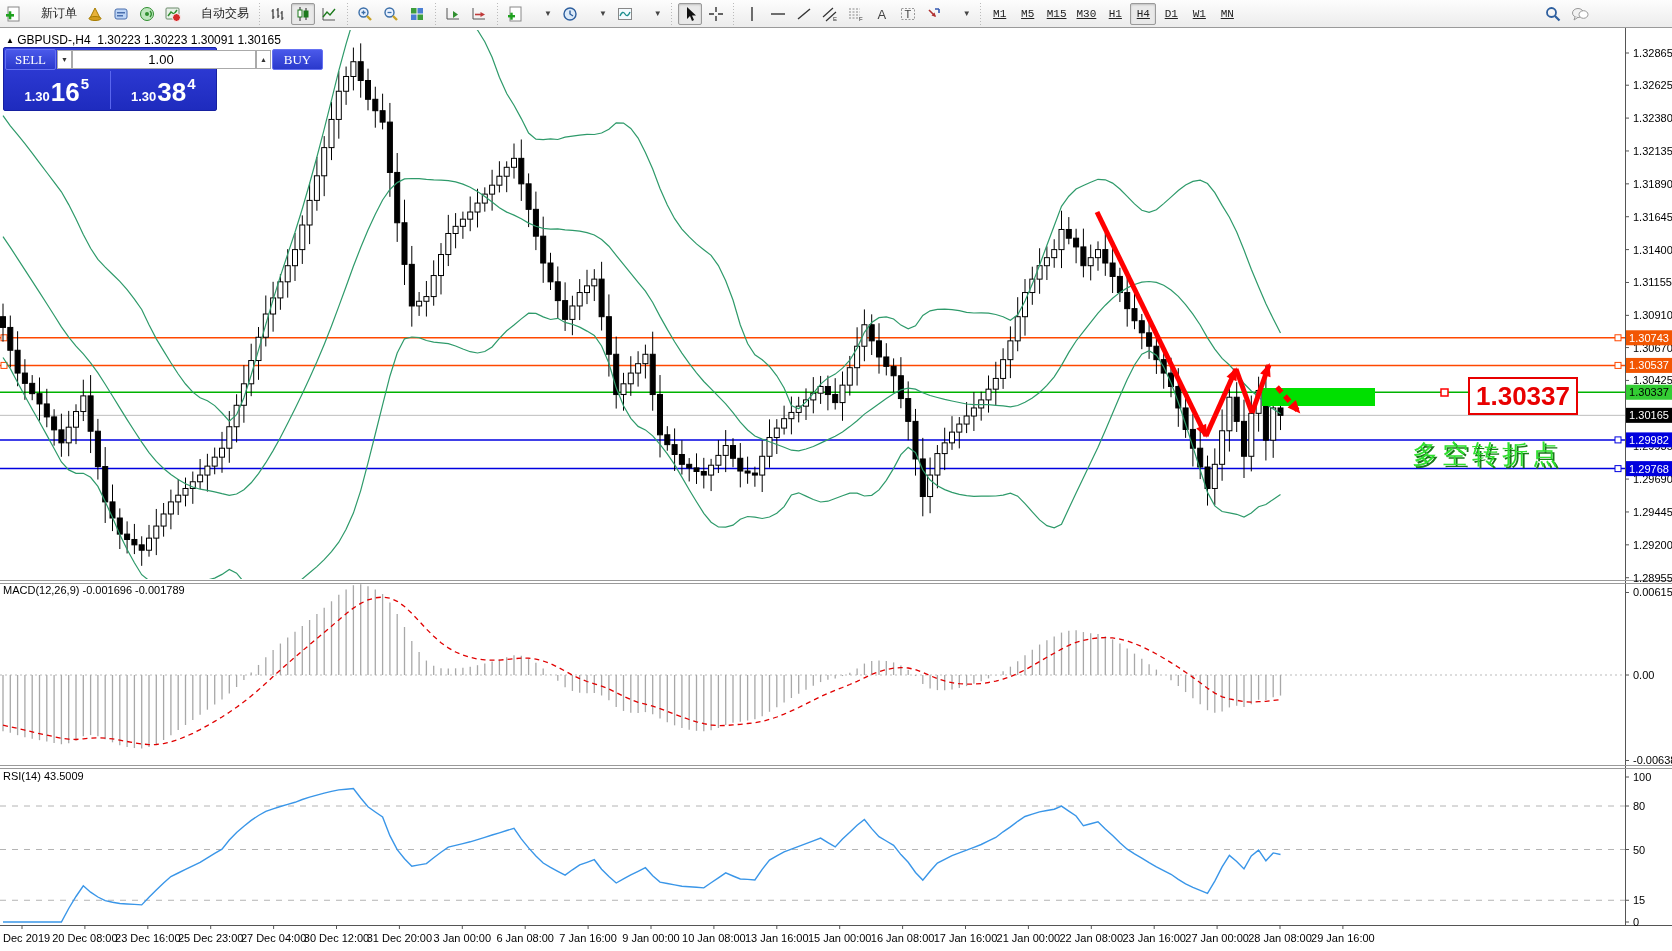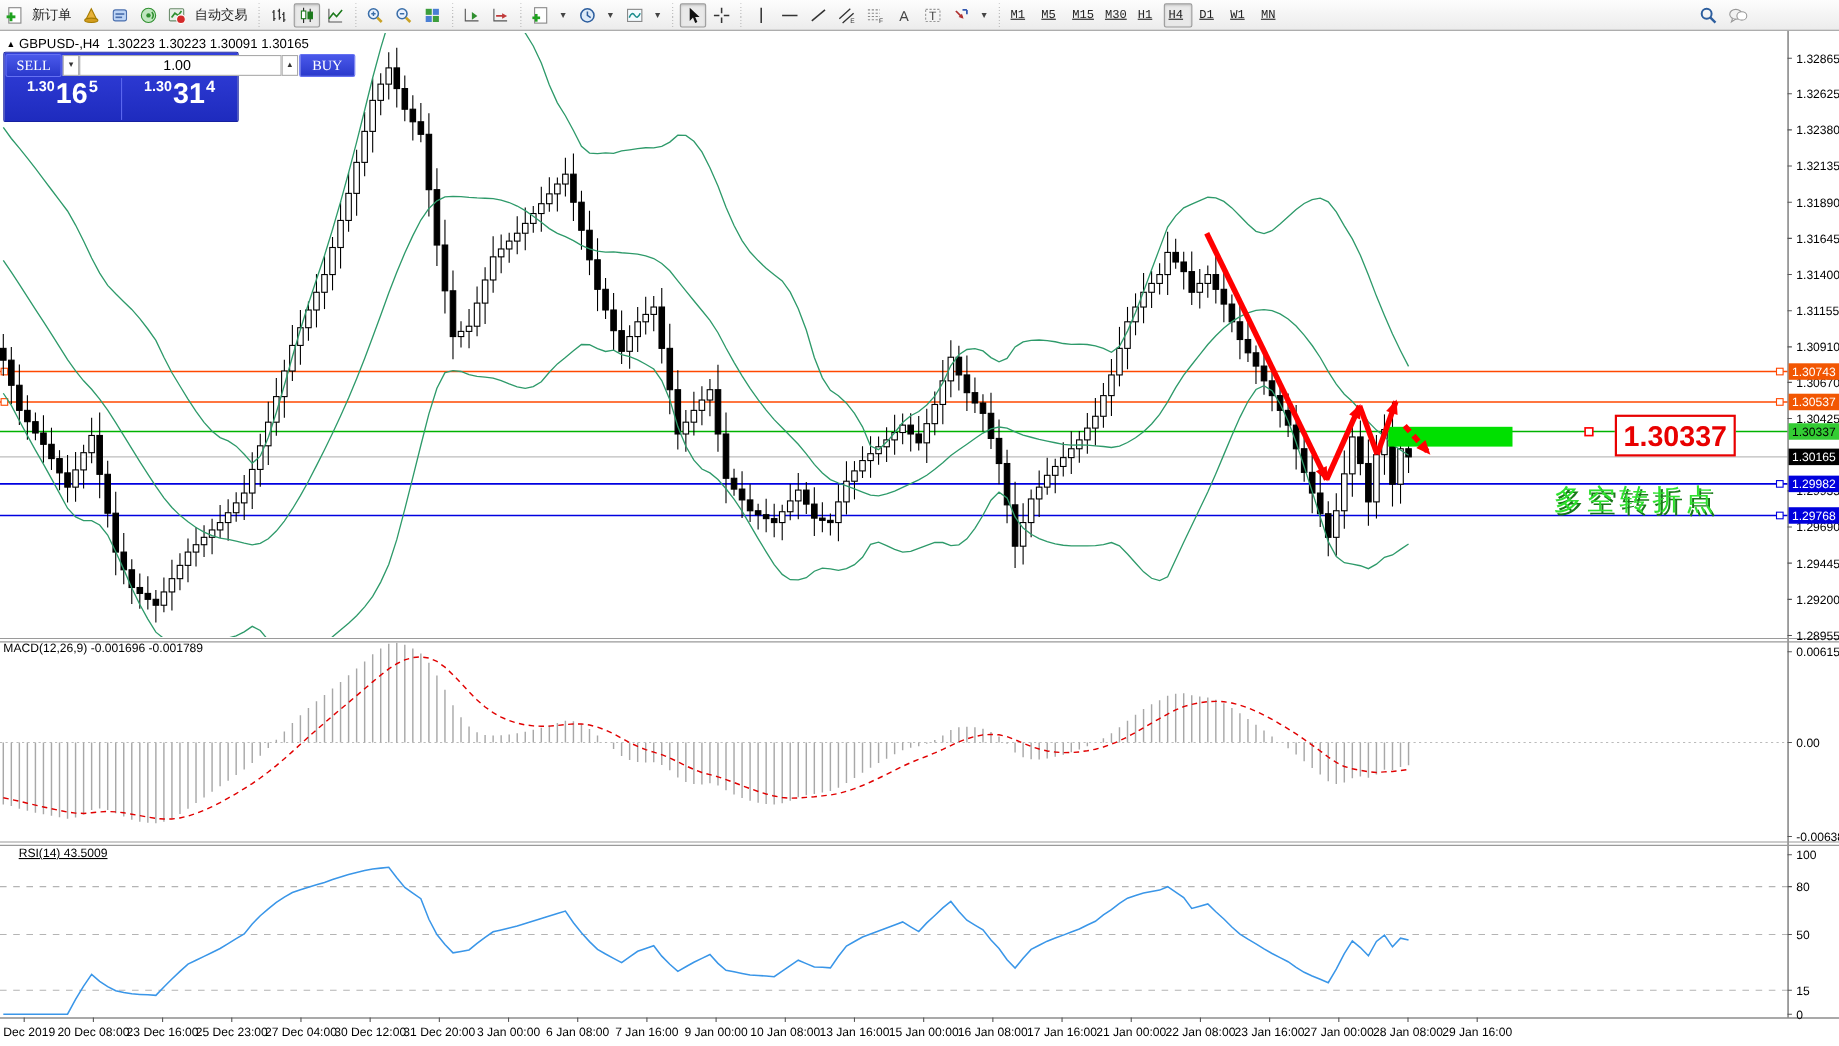--- a/index.html
+++ b/index.html
@@ -2,21 +2,21 @@
 <html><head>
 <meta charset="utf-8">
 <style>
   html,body{margin:0;padding:0;width:1672px;height:951px;overflow:hidden;background:#fff;
     font-family:"Liberation Sans",sans-serif;-webkit-font-smoothing:antialiased;}
   
   #toolbar{position:absolute;left:0;top:0;width:1672px;height:27px;
     background:linear-gradient(#fdfdfd,#ececec);border-bottom:1px solid #9a9a9a;
     display:flex;align-items:center;font-size:12px;color:#222;}
   .tb{height:22px;min-width:24px;margin:0 1px;border:1px solid transparent;border-radius:2px;
-    background:transparent;display:flex;align-items:center;justify-content:space-between;gap:8px;
+    background:transparent;display:flex;align-items:center;justify-content:center;gap:20px;
     padding:0 3px;font-size:12px;color:#222;cursor:default;font-family:"Liberation Sans",sans-serif;}
   .tb.active{background:#e9e9e9;border:1px solid #9a9a9a;box-shadow:inset 0 1px 2px rgba(0,0,0,.18);}
   .tb .cjk{white-space:nowrap;}
   .sep{width:6px;height:22px;margin:0 2px;
     background:repeating-linear-gradient(#bbb 0 1px,transparent 1px 3px);
     background-size:1px 100%;background-repeat:no-repeat;background-position:center;}
   .caret{font-size:8px;color:#444;margin-left:1px;}
   .tf{font-family:"Liberation Mono",monospace;font-size:11px;min-width:26px;text-decoration:underline;}
   #tb-right{margin-left:auto;margin-right:78px;display:flex;align-items:center;}
   
@@ -30,21 +30,21 @@
     color:#fff;}
   #tp-top{display:flex;height:23px;align-items:stretch;}
   .tp-btn{flex:0 0 49px;display:flex;align-items:center;justify-content:center;
     background:linear-gradient(#4a59ea,#2a39cc);border:1px solid #6571f2;border-radius:2px;
     font-size:13px;color:#fff;margin:1px;font-family:Liberation Serif, serif;}
   .stp{flex:0 0 13px;background:#fff;border:1px solid #aaa;color:#333;font-size:7px;
     display:flex;align-items:center;justify-content:center;margin:2px 0;}
   #tp-vol{flex:1;background:#fff;border:1px solid #aaa;color:#000;font-size:13px;
     text-align:center;padding:0 6px 0 0;margin:2px 0;font-family:"Liberation Sans",sans-serif;}
   #tp-bottom{display:flex;height:38px;}
-  .tp-price{flex:1;display:flex;justify-content:center;padding-bottom:3px;}
+  .tp-price{flex:1;display:flex;align-items:flex-end;justify-content:center;padding-bottom:3px;}
   .tp-price.sell{border-right:1px solid #5a66ee;}
   .p-small{font-size:13px;font-weight:bold;margin:0 1px 2px 0;}
   .p-big{font-size:26px;font-weight:bold;line-height:28px;}
   .p-sup{font-size:15px;font-weight:bold;margin:0 0 14px 1px;}
   
   #price-label-box{left:1468px;top:377px;width:106px;height:34px;background:#fff;
     border:2px solid #e80000;color:#e80000;font-size:26px;font-weight:600;
     display:flex;align-items:center;justify-content:center;z-index:4;}
   #note-text{left:1412px;top:437px;font-size:26px;font-weight:normal;color:#2ee02e;
     text-shadow:2px 2px 0 #187a18;letter-spacing:4px;z-index:4;white-space:nowrap;}
@@ -977,23 +977,23 @@
     <div class="tp-btn">BUY</div>
   </div>
   <div id="tp-bottom">
     <div class="tp-price sell">
       <span class="p-small">1.30</span>
       <span class="p-big">16</span>
       <span class="p-sup">5</span>
     </div>
     <div class="tp-price">
       <span class="p-small">1.30</span>
-      <span class="p-big">31</span>
+      <span class="p-big">38</span>
       <span class="p-sup">4</span>
     </div>
   </div>
 </div>
 
 <div class="ovl pane-label" style="left:3px;top:584px;">MACD(12,26,9) -0.001696 -0.001789</div>
-<div class="ovl pane-label" style="left:17px;top:770px;text-decoration:underline;">RSI(14) 43.5009</div>
+<div class="ovl pane-label" style="left:3px;top:770px;">RSI(14) 43.5009</div>
 
 <div class="ovl" id="price-label-box">1.30337</div>
 <div class="ovl" id="note-text">多空转折点</div>
 
 </body></html>

